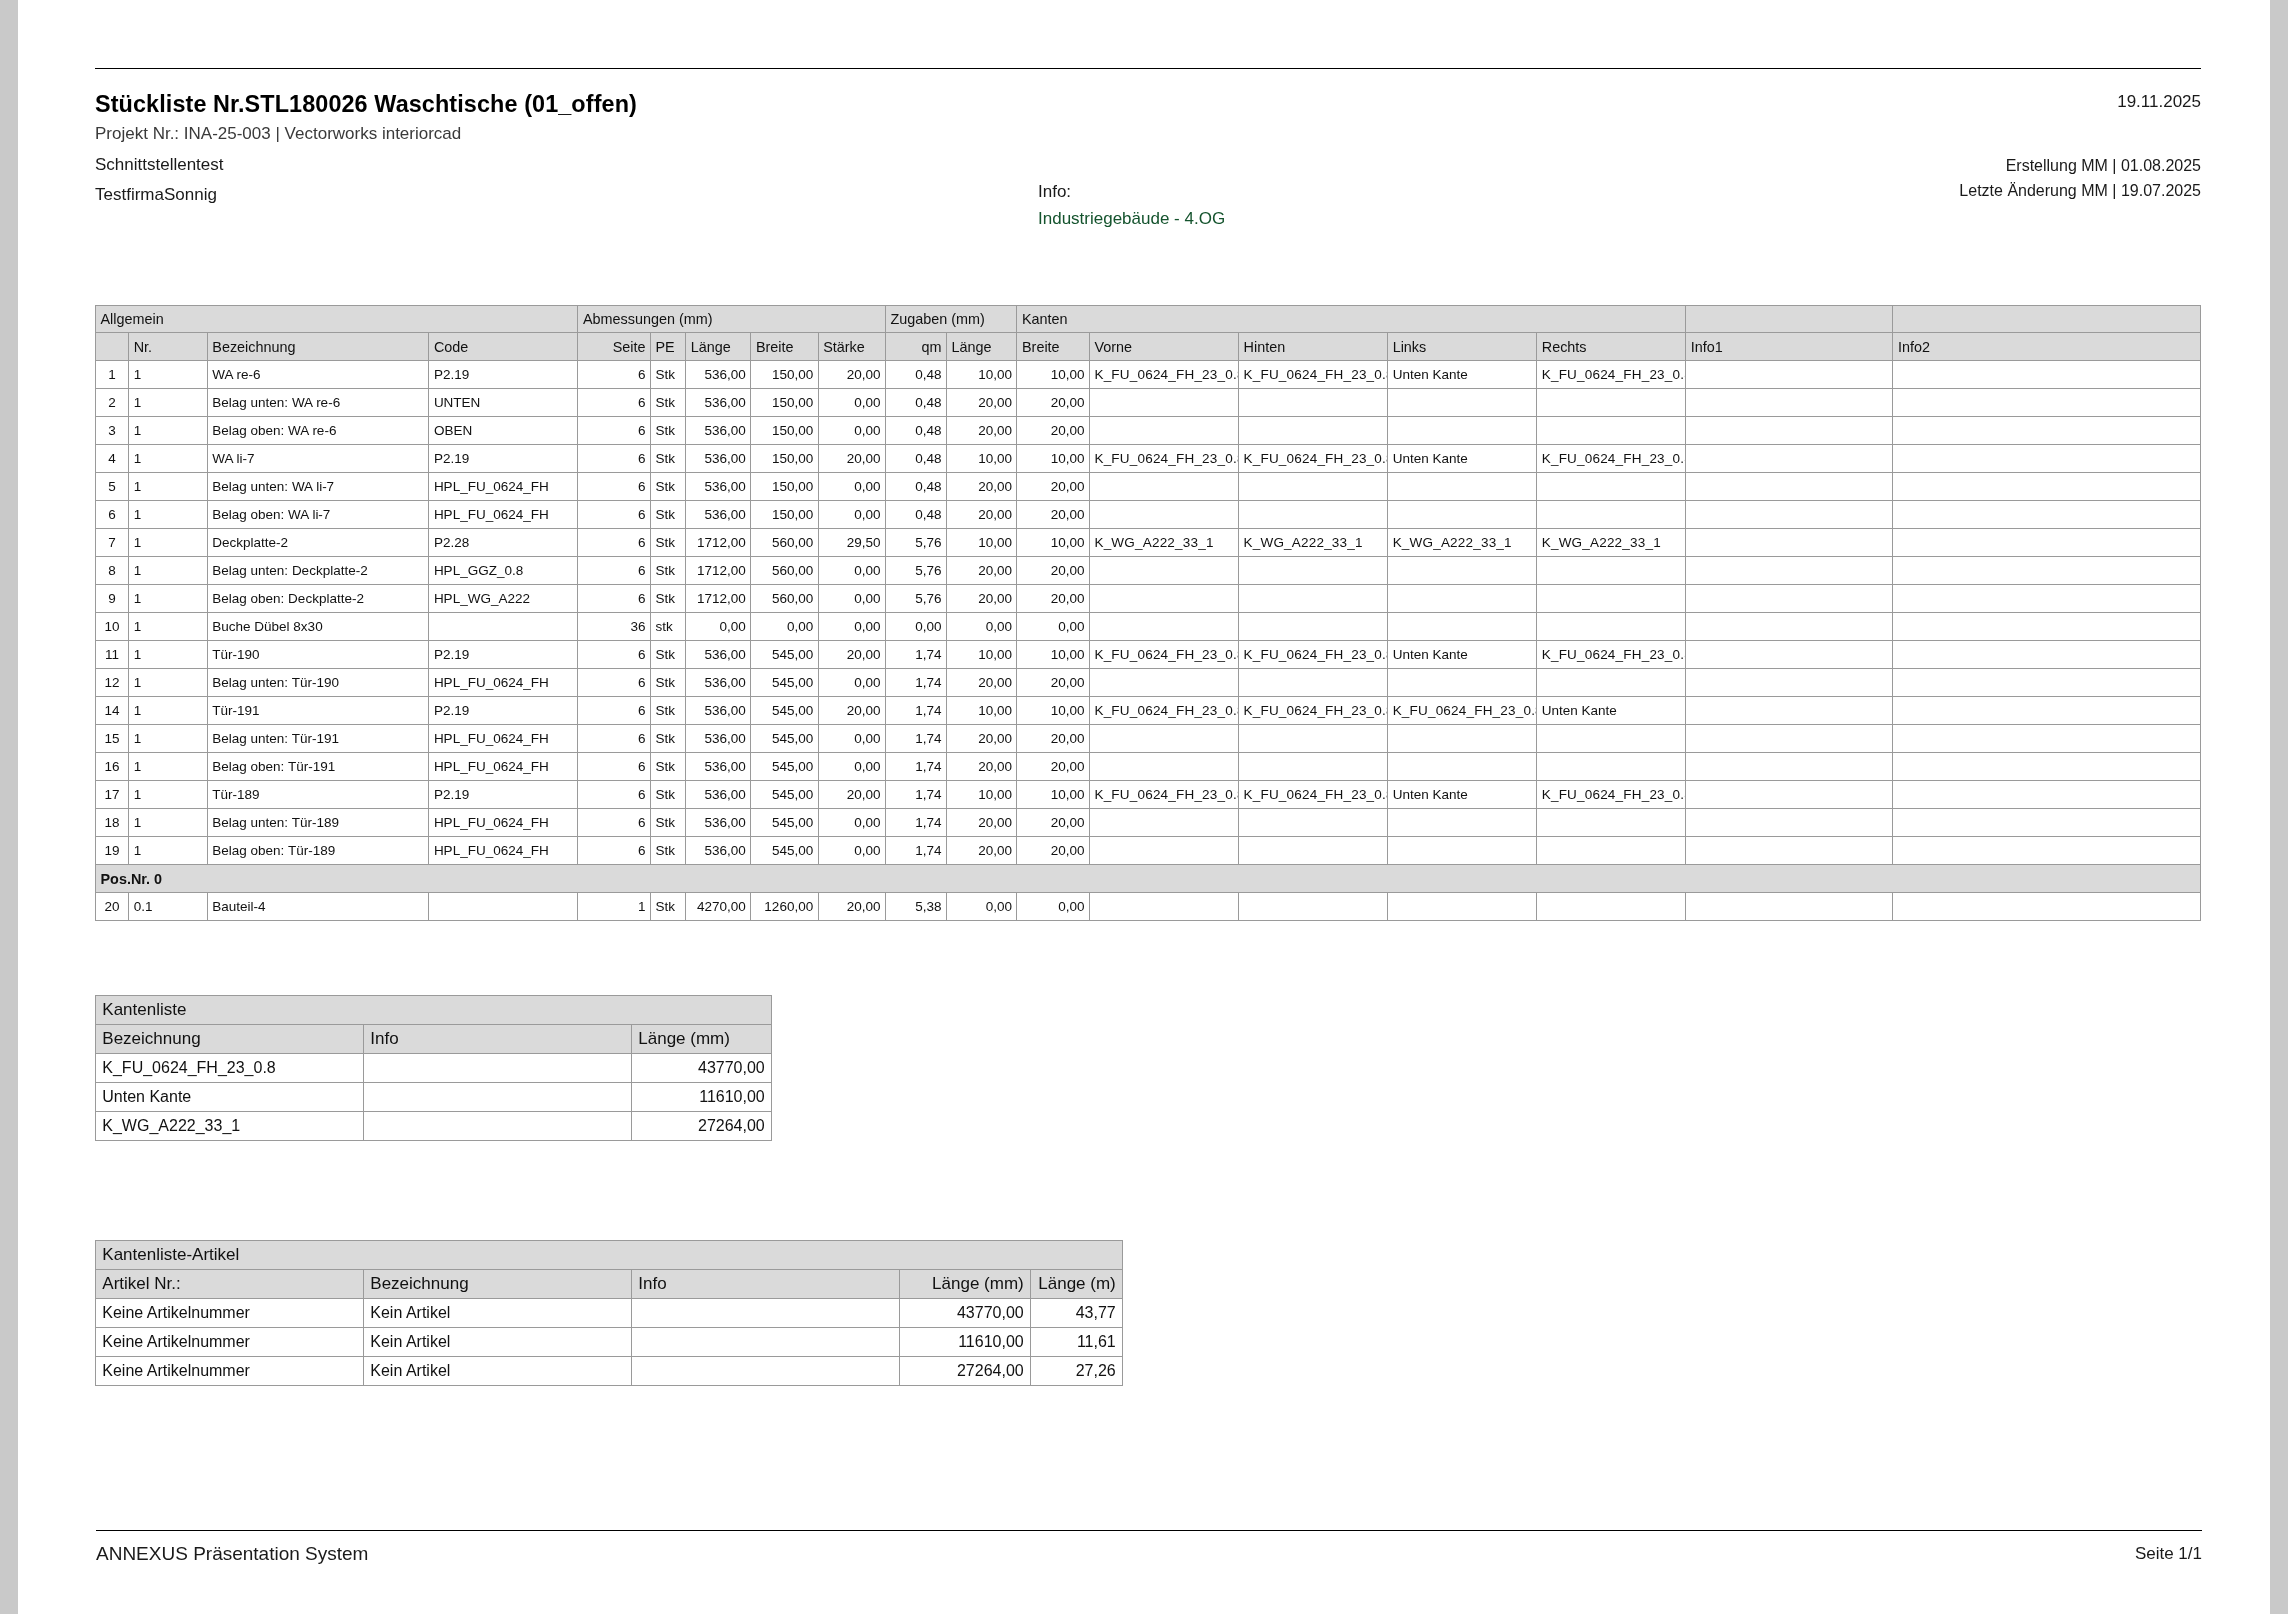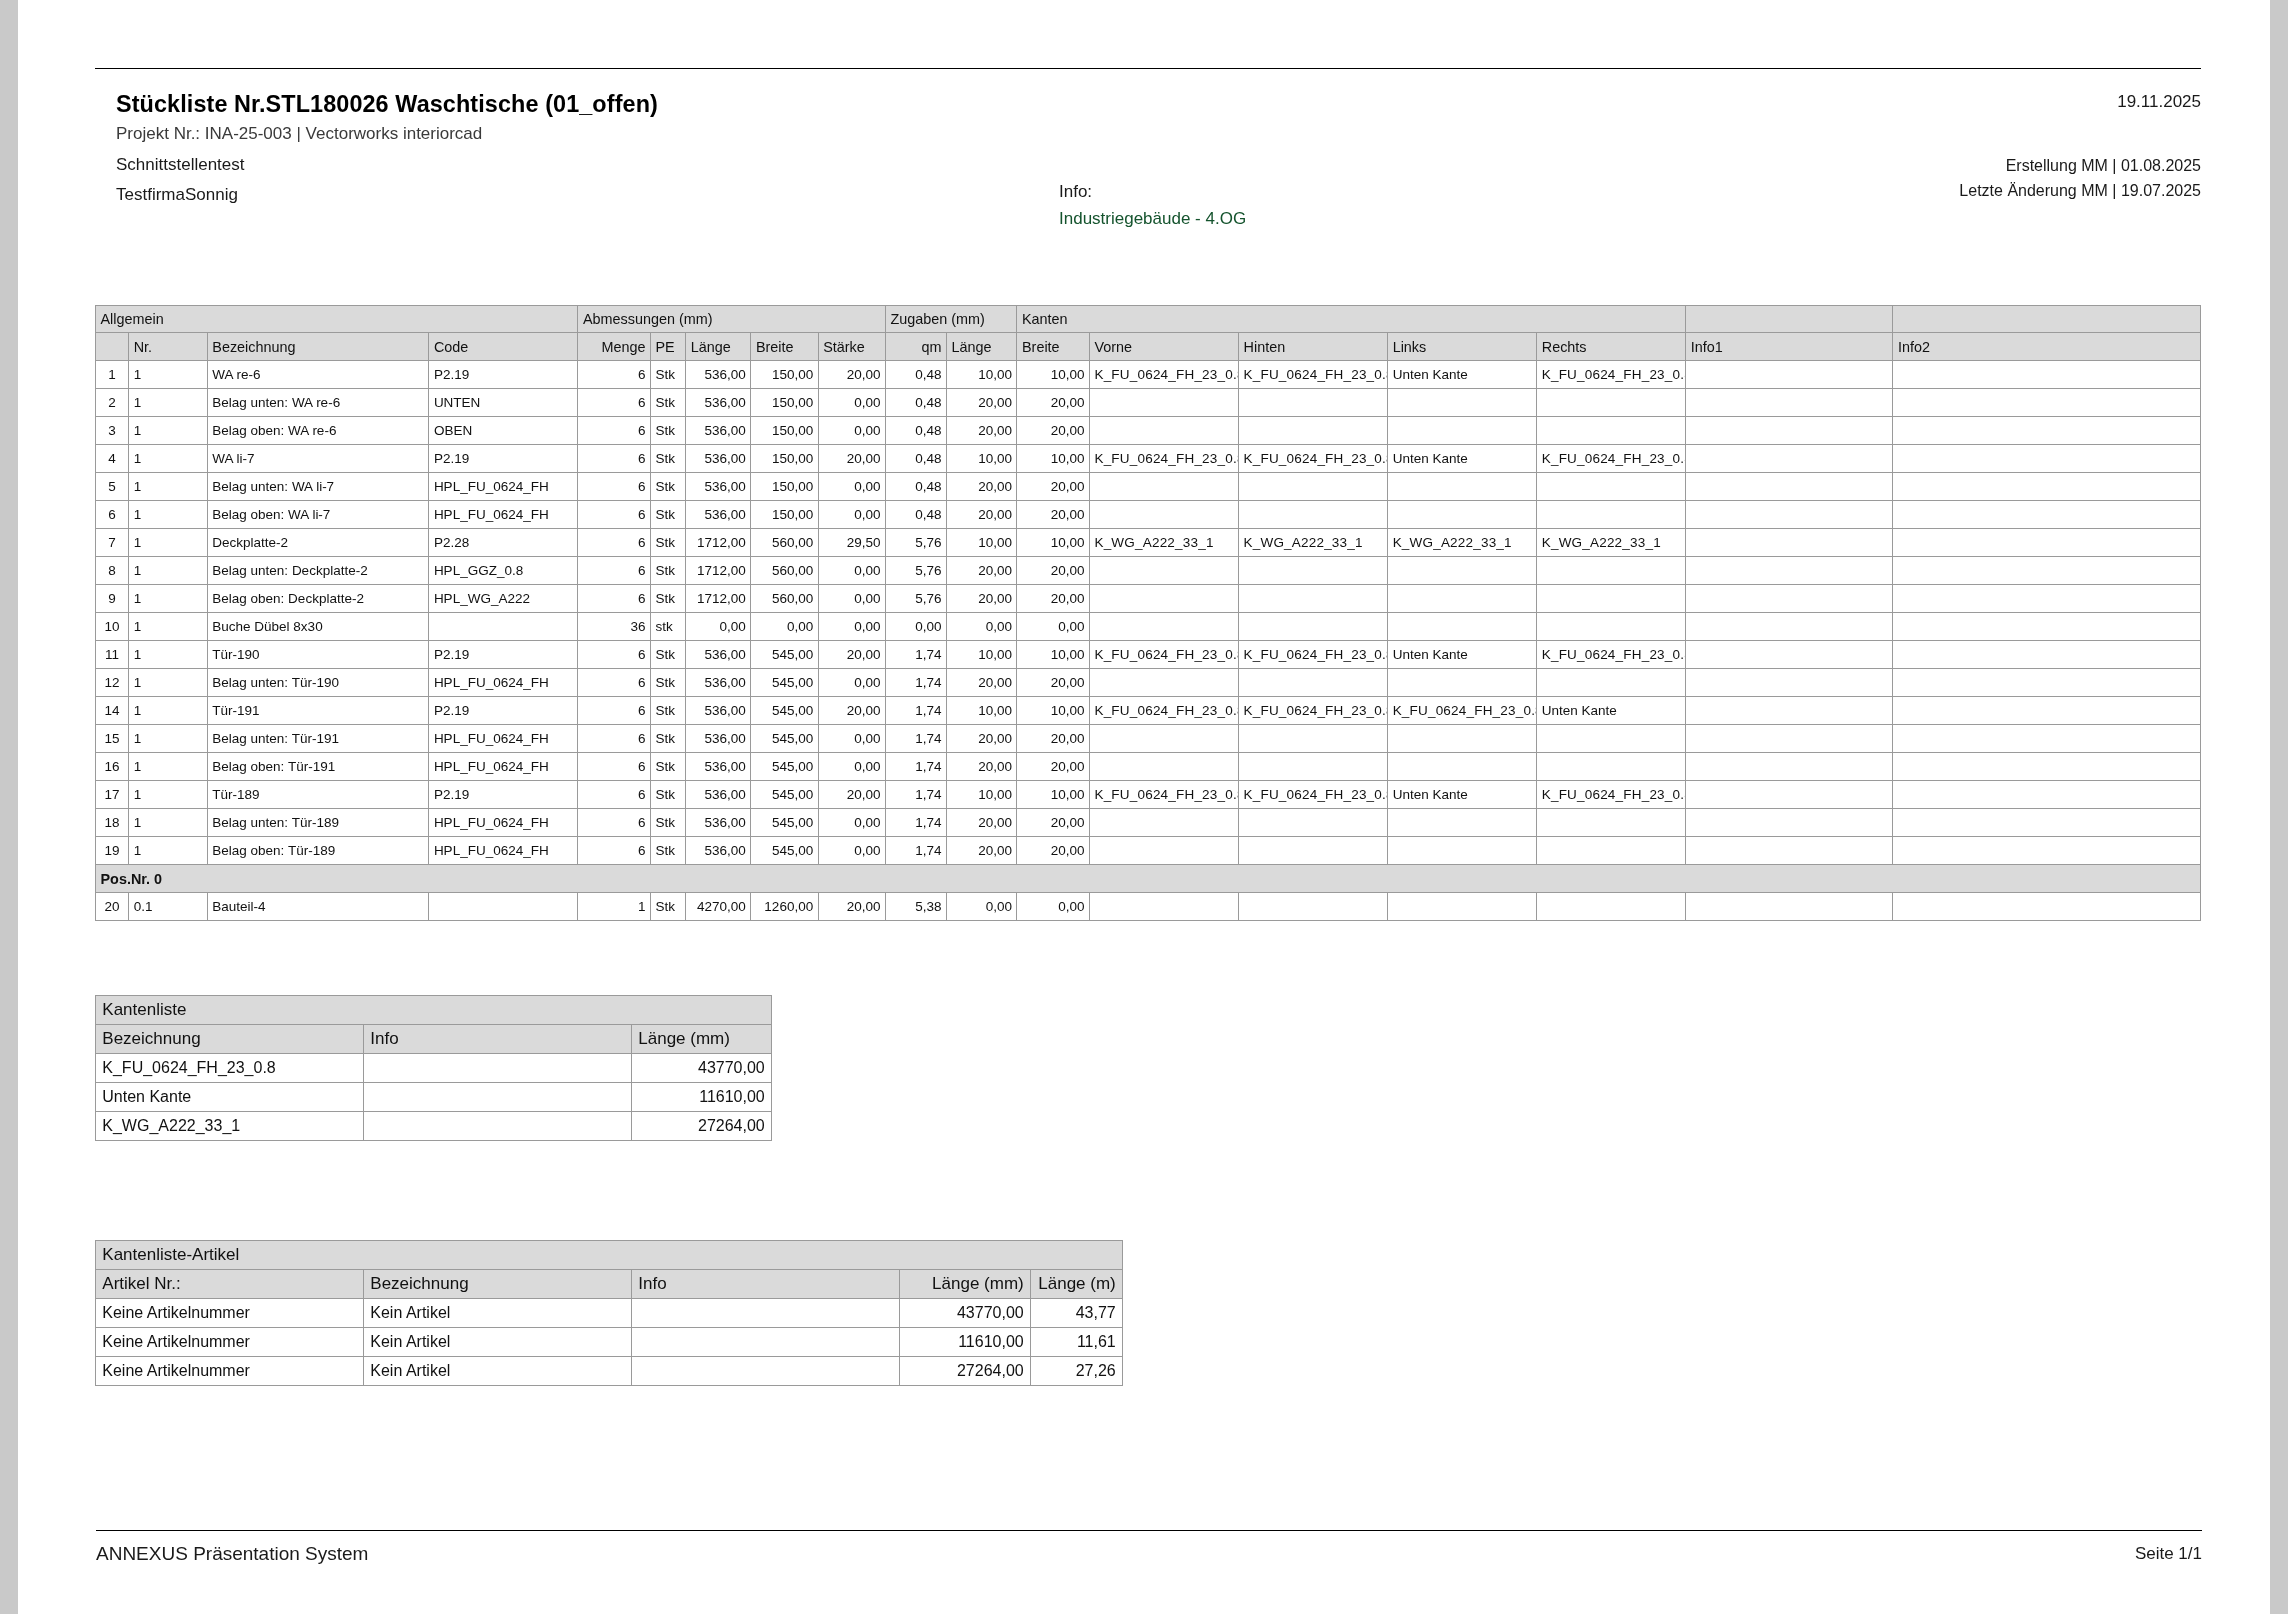--- a/index.html
+++ b/index.html
@@ -31,21 +31,20 @@
 
   
   .hdr-rule {
     border-top: 1.8px solid #000;
     width: 2106px;
     margin: 0;
   }
   .hdr {
     position: relative;
     height: 135px;
-    margin-left: 21px;
   }
   .doc-title {
     position: absolute;
     left: 0;
     top: 21.6px;
     font-size: 23.4px;
     font-weight: bold;
     color: #000;
     letter-spacing: 0.1px;
   }
@@ -250,21 +249,21 @@
           <td class="l" colspan="2">Zugaben (mm)</td>
           <td class="l" colspan="5">Kanten</td>
           <td></td>
           <td></td>
         </tr>
         <tr class="hdr2">
           <td></td>
           <td class="l">Nr.</td>
           <td class="l">Bezeichnung</td>
           <td class="l">Code</td>
-          <td class="r">Menge</td>
+          <td class="r">Seite</td>
           <td class="l">PE</td>
           <td class="l">Länge</td>
           <td class="l">Breite</td>
           <td class="l">Stärke</td>
           <td class="r">qm</td>
           <td class="l">Länge</td>
           <td class="l">Breite</td>
           <td class="l">Vorne</td>
           <td class="l">Hinten</td>
           <td class="l">Links</td>

